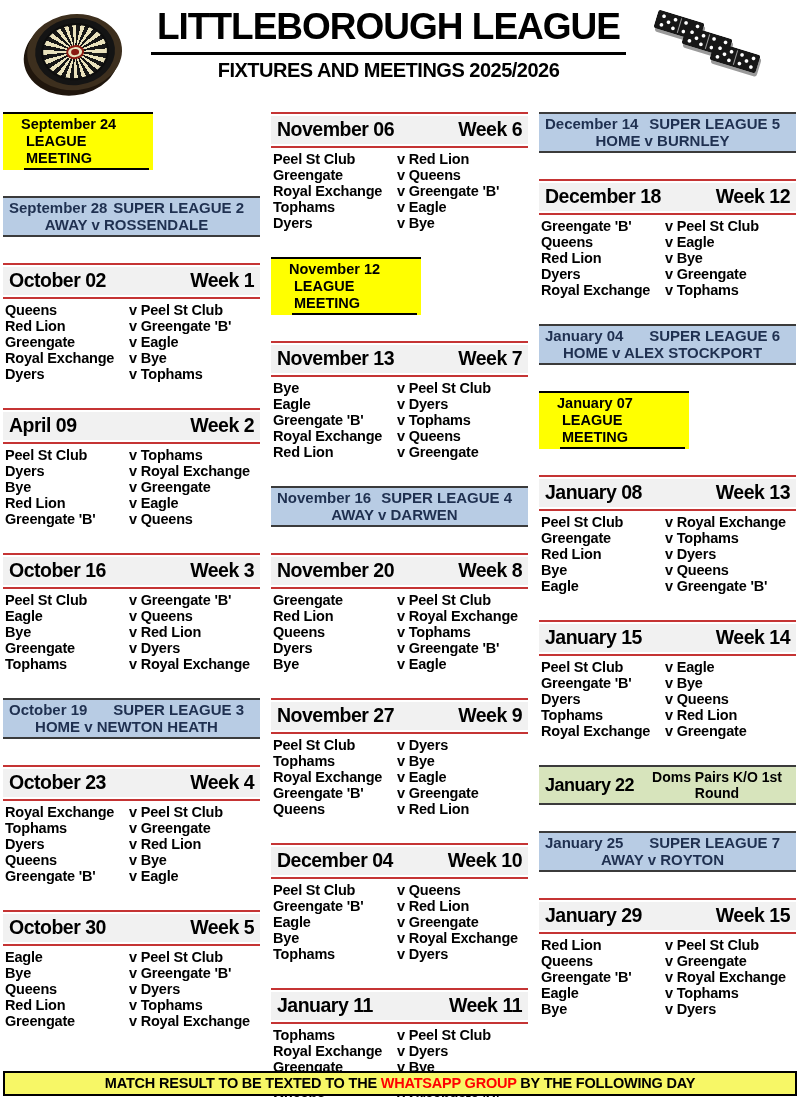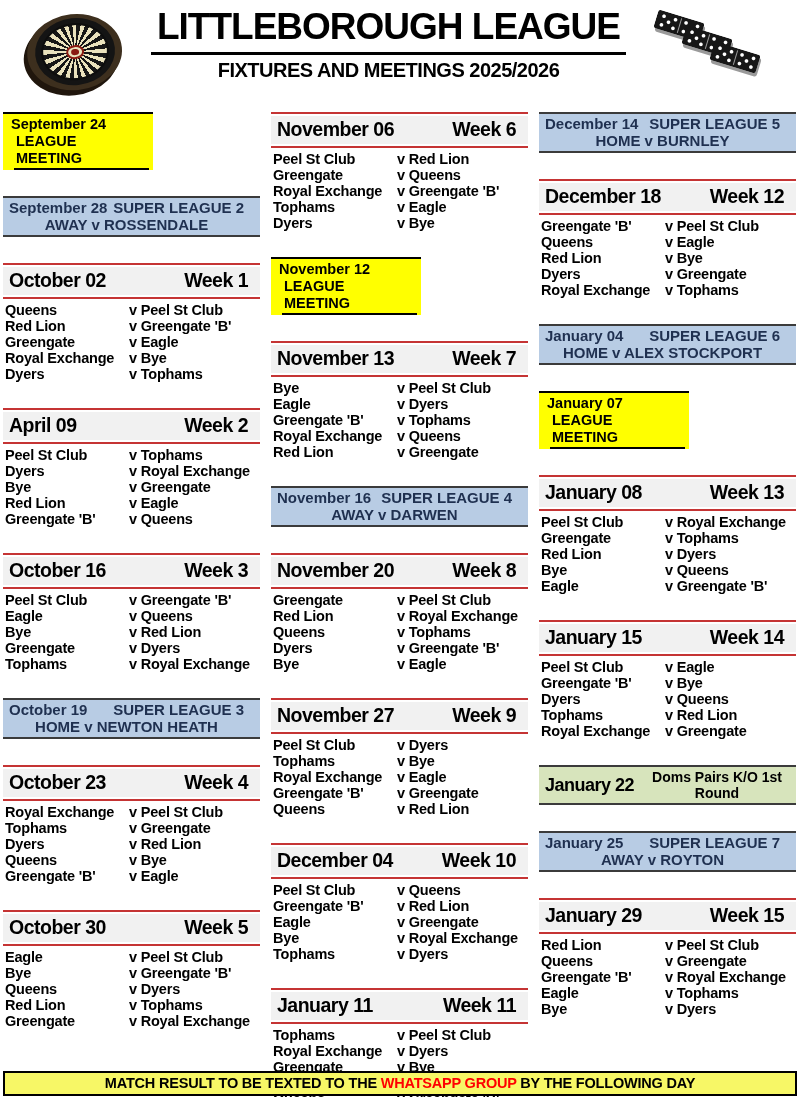--- a/index.html
+++ b/index.html
@@ -73,40 +73,40 @@
     display: grid; grid-template-columns: 1fr 1fr 1fr; column-gap: 11px;
     align-items: start;
   }
   .column { padding-top: 12px; }
   .block { margin-bottom: 26px; }
 
   
   .meeting {
     width: 150px; background: var(--meeting-bg, #ffff00);
     border-top: 2px solid #000;
-    padding: 2px 4px 0 8px; font-size: 14.5px; line-height: 17px;
+    padding: 2px 4px 0 18px; font-size: 14.5px; line-height: 17px;
   }
   .meeting-label span { display: inline-block; border-bottom: 2px solid #000; padding: 0 6px 1px 2px; }
   .meeting-label { padding-left: 3px; }
 
   
   .super {
     background: var(--super-bg, #b8cce4);
     border-top: 2px solid #3b3b3b; border-bottom: 2px solid #3b3b3b;
     color: var(--super-text, #1f3050);
     font-size: 15px; line-height: 17px; padding: 1px 16px 2px 6px;
   }
   .super-top { display: flex; justify-content: space-between; }
   .super-detail { text-align: center; }
 
   
   .redline { height: 2px; background: var(--red-line, #c53434); }
   .week-header {
     background: var(--week-bg, #f1f1f1);
-    margin: 2px 0; padding: 2px 12px 3px 6px;
+    margin: 2px 0; padding: 2px 6px 3px 6px;
     display: flex; justify-content: space-between; align-items: baseline;
     font-size: 19.5px; letter-spacing: -0.5px; gap: 23px;
   }
   .fixtures { padding: 3px 0 0 2px; }
   .fixture { display: flex; font-size: 14.5px; line-height: 16px; letter-spacing: -0.2px; }
   .fixture .home { width: 124px; flex: 0 0 auto; }
   .fixture .away { flex: 1; }
 
   
   .event {

